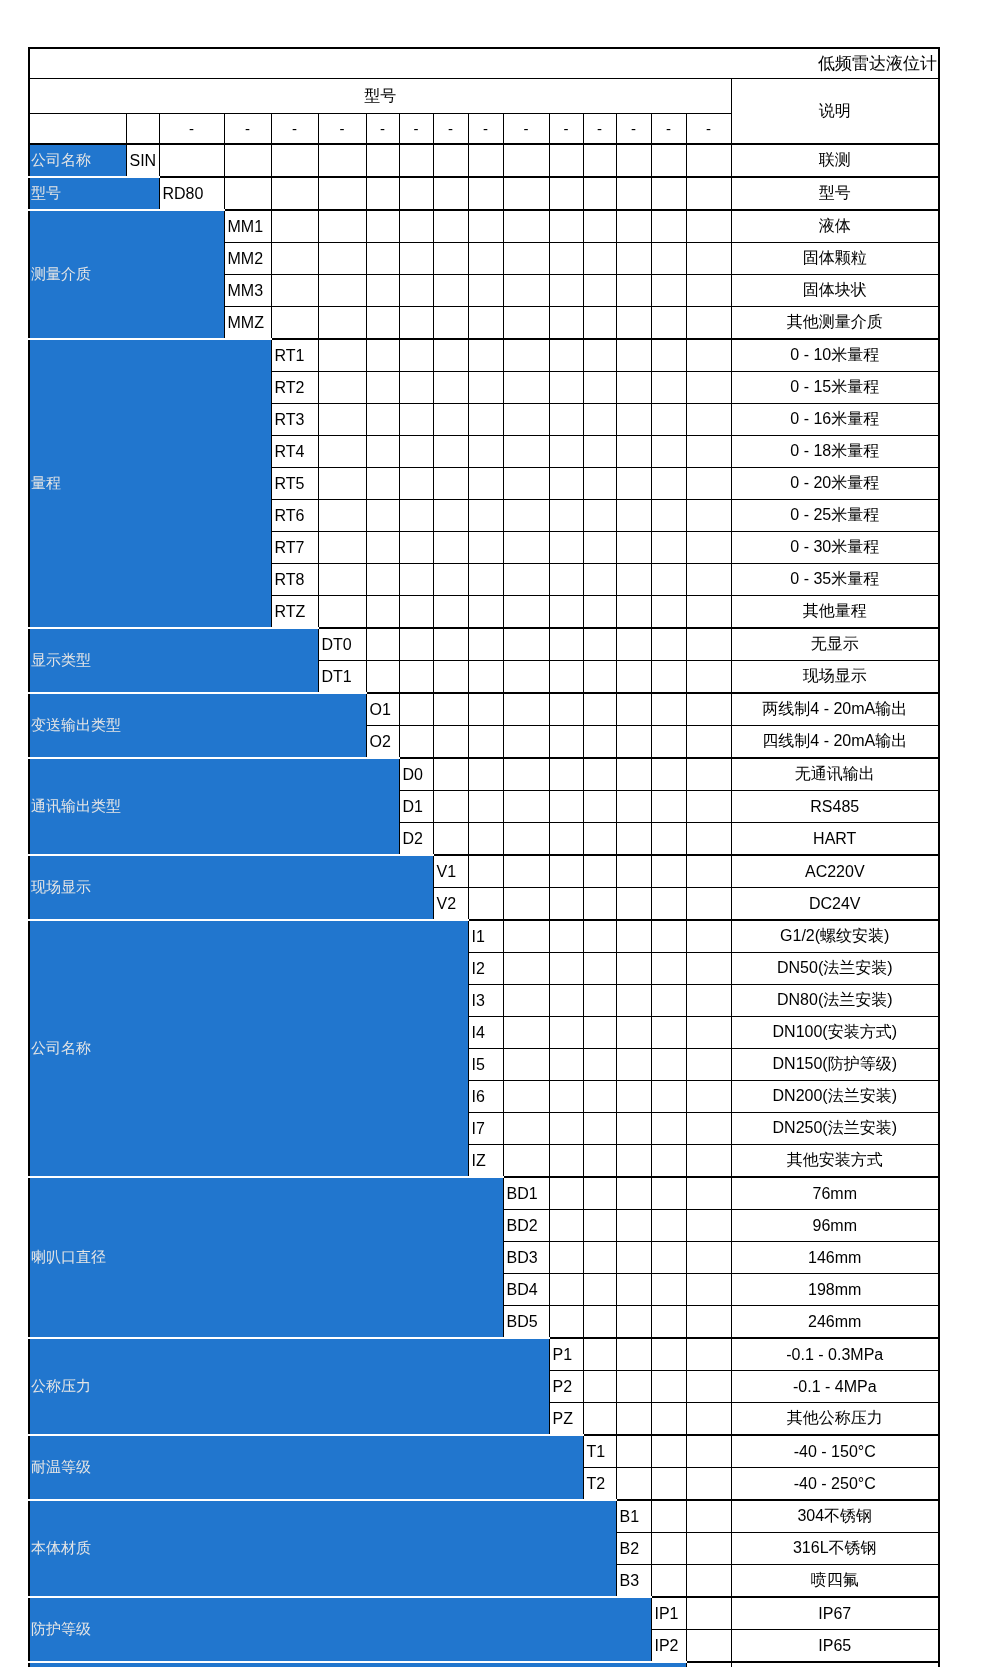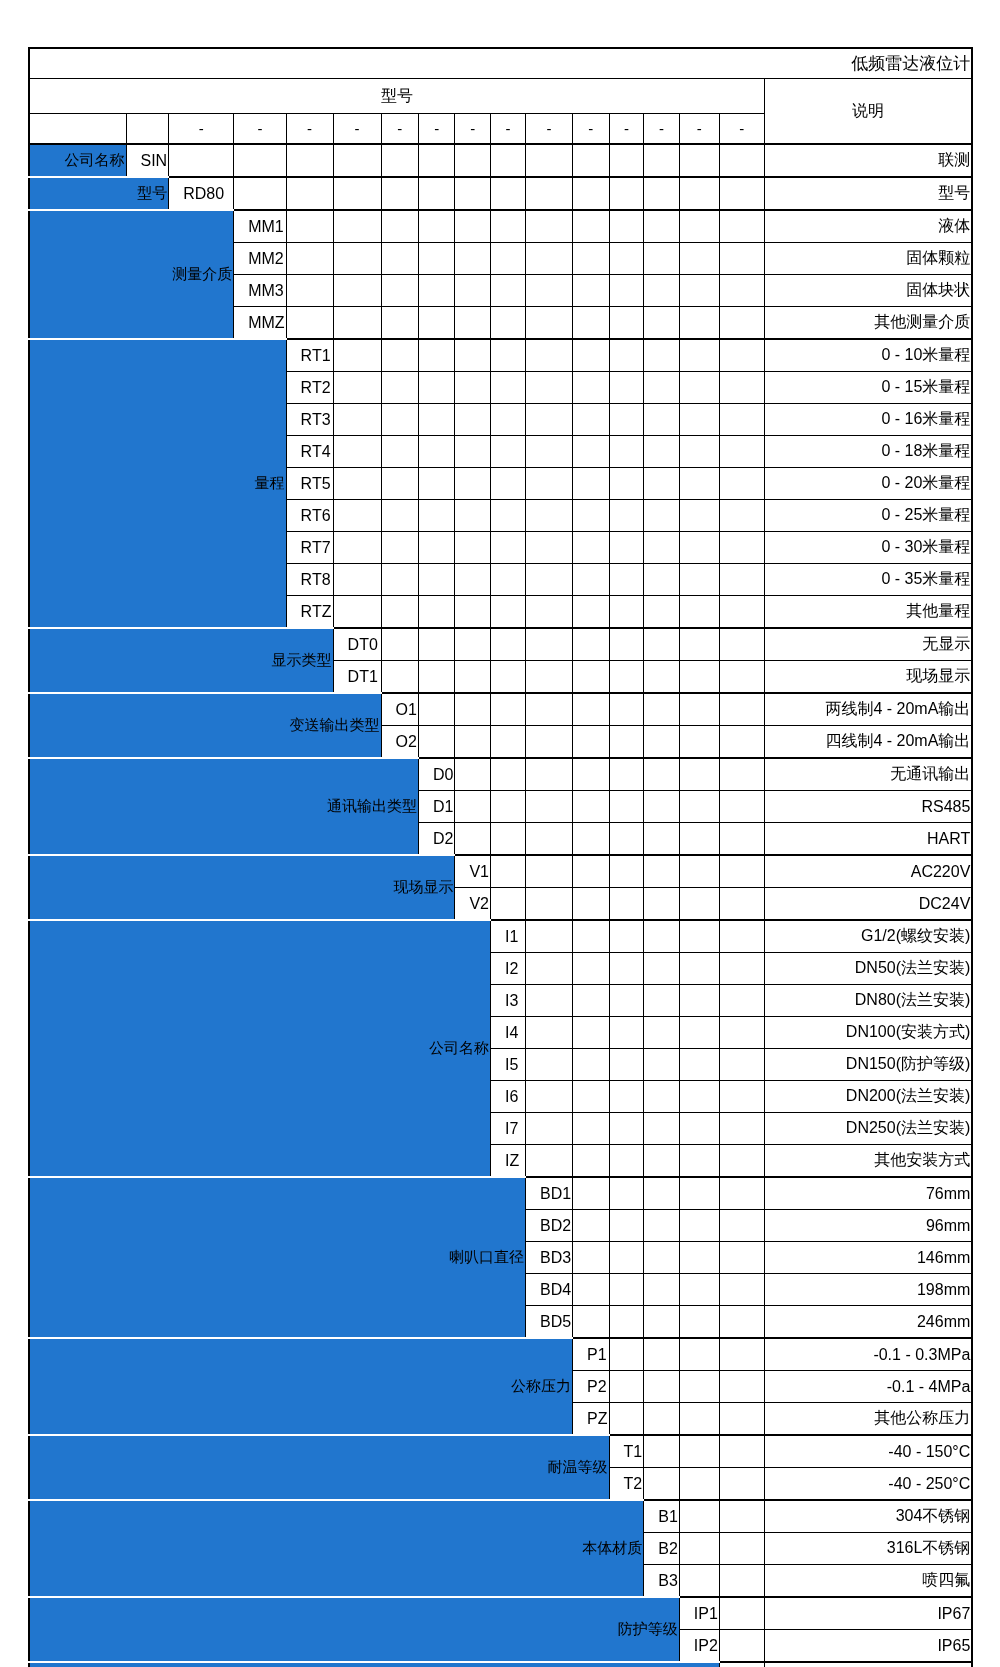--- a/index.html
+++ b/index.html
@@ -9,28 +9,28 @@
     color:#000;position:relative;
   }
   .sheet{position:absolute;left:28px;top:47px;}
   table{border-collapse:collapse;table-layout:fixed;border:2px solid #000;}
   td{border:1px solid #000;overflow:hidden;white-space:nowrap;vertical-align:middle;}
   .title-cell{height:27px;text-align:right;font-size:17px;}
   .hdr-model{height:32px;text-align:center;font-size:16px;}
   .hdr-desc{text-align:center;font-size:16px;border-radius:7px;}
   .dash-cell{height:27px;text-align:center;font-size:15px;}
   .cat{
-    background:#2176ce;color:#000000;text-align:right;font-size:15px;
+    background:#2176ce;color:#e5e5e5;text-align:left;font-size:15px;
     border-top:2px solid #ffffff;border-bottom:2px solid #ffffff;
   }
   .cat-first{border-top:2px solid #000;}
   .cat-last{border-bottom:2px solid #000;}
-  .code-cell{font-size:16px;text-align:left;padding-left:14px;height:29px;}
+  .code-cell{font-size:16px;text-align:left;padding-left:3px;height:29px;}
   .empty-cell{height:29px;}
-  .desc-cell{text-align:right;font-size:16px;height:29px;margin-left:40px;}
+  .desc-cell{text-align:center;font-size:16px;height:29px;margin-left:40px;}
   .gs{border-top:2px solid #000;}
 </style>
 </head>
 <body>
 
 <div class="sheet">
   <table>
     <colgroup id="cols">
         <col style="width: 97px;">
         <col style="width: 33px;">

